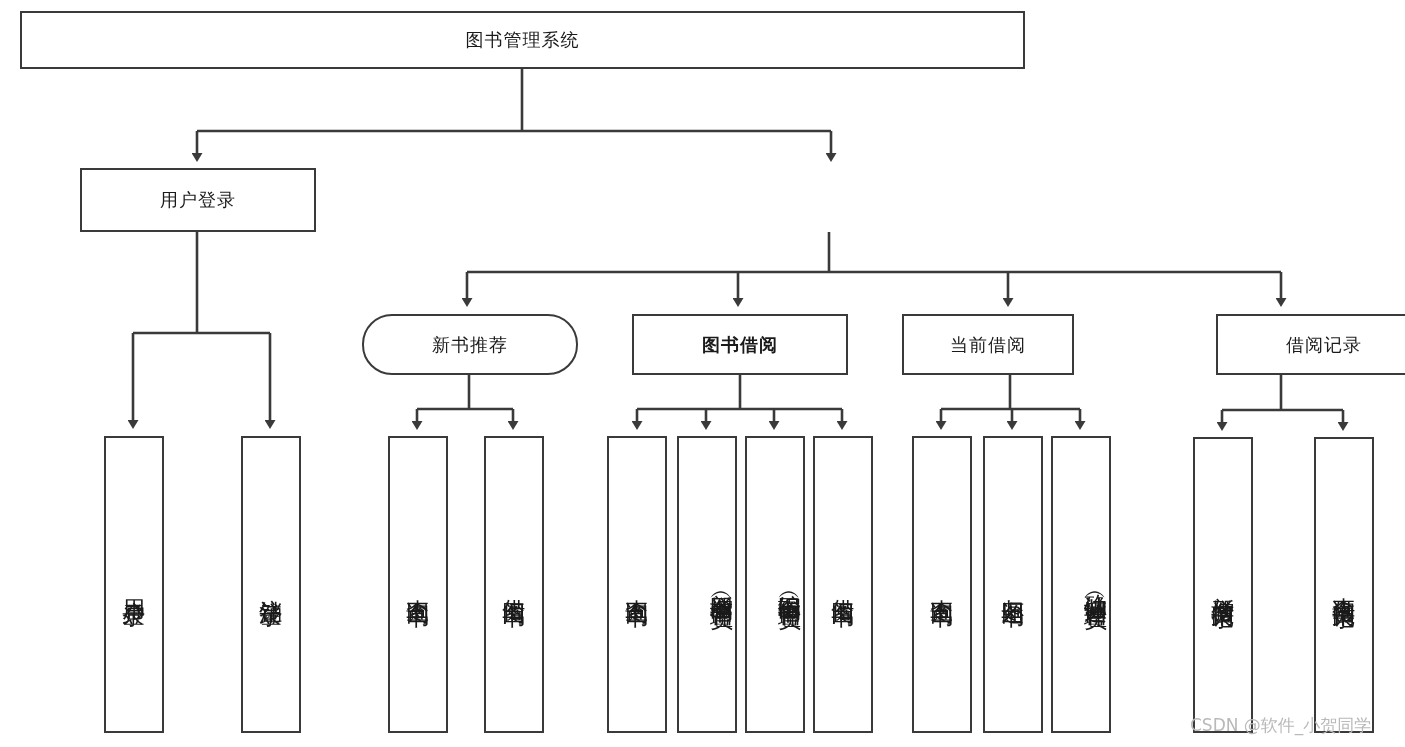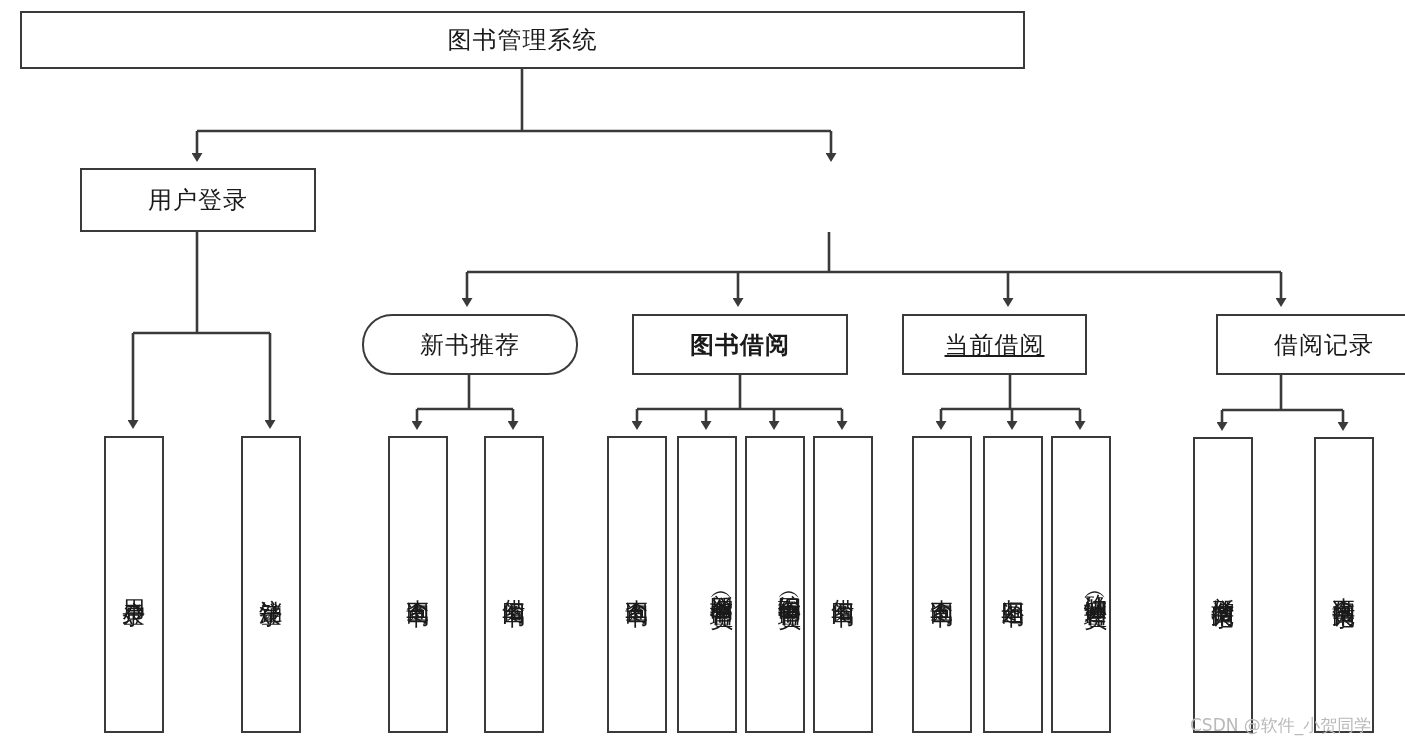--- a/index.html
+++ b/index.html
@@ -21,21 +21,21 @@
     position: absolute;
     box-sizing: border-box;
     border: 2.5px solid #3a3a3a;
     background: #ffffff;
     display: flex;
     align-items: center;
     justify-content: center;
     color: #1a1a1a;
   }
   .node.horiz {
-    font-size: 24px;
+    font-size: 18px;
     letter-spacing: 1px;
     text-align: center;
   }
   .node.vert {
     writing-mode: vertical-rl;
     text-orientation: upright;
     font-size: 23px;
     letter-spacing: 2px;
     padding: 6px 0;
     align-items: flex-start;
@@ -133,21 +133,21 @@
   <div class="node horiz" style="left:80px;top:168px;width:236px;height:64px;">
     <span>用户登录</span>
   </div>
 
   <div class="node horiz" style="left:362px;top:314px;width:216px;height:61px;border-radius:30px;">
     <span>新书推荐</span>
   </div>
   <div class="node horiz" style="left:632px;top:314px;width:216px;height:61px;font-weight:bold;">
     <span>图书借阅</span>
   </div>
-  <div class="node horiz" style="left:902px;top:314px;width:185px;height:61px;text-decoration:underline;">
+  <div class="node horiz" style="left:902px;top:314px;width:172px;height:61px;">
     <span>当前借阅</span>
   </div>
   <div class="node horiz" style="left:1172px;top:314px;width:216px;height:61px;margin-left:44px;">
     <span>借阅记录</span>
   </div>
 
   <div class="node vert mid-align" style="left:104px;top:436px;width:60px;height:297px;">
     <span>用户登录</span>
   </div>
   <div class="node vert mid-align" style="left:241px;top:436px;width:60px;height:297px;">

